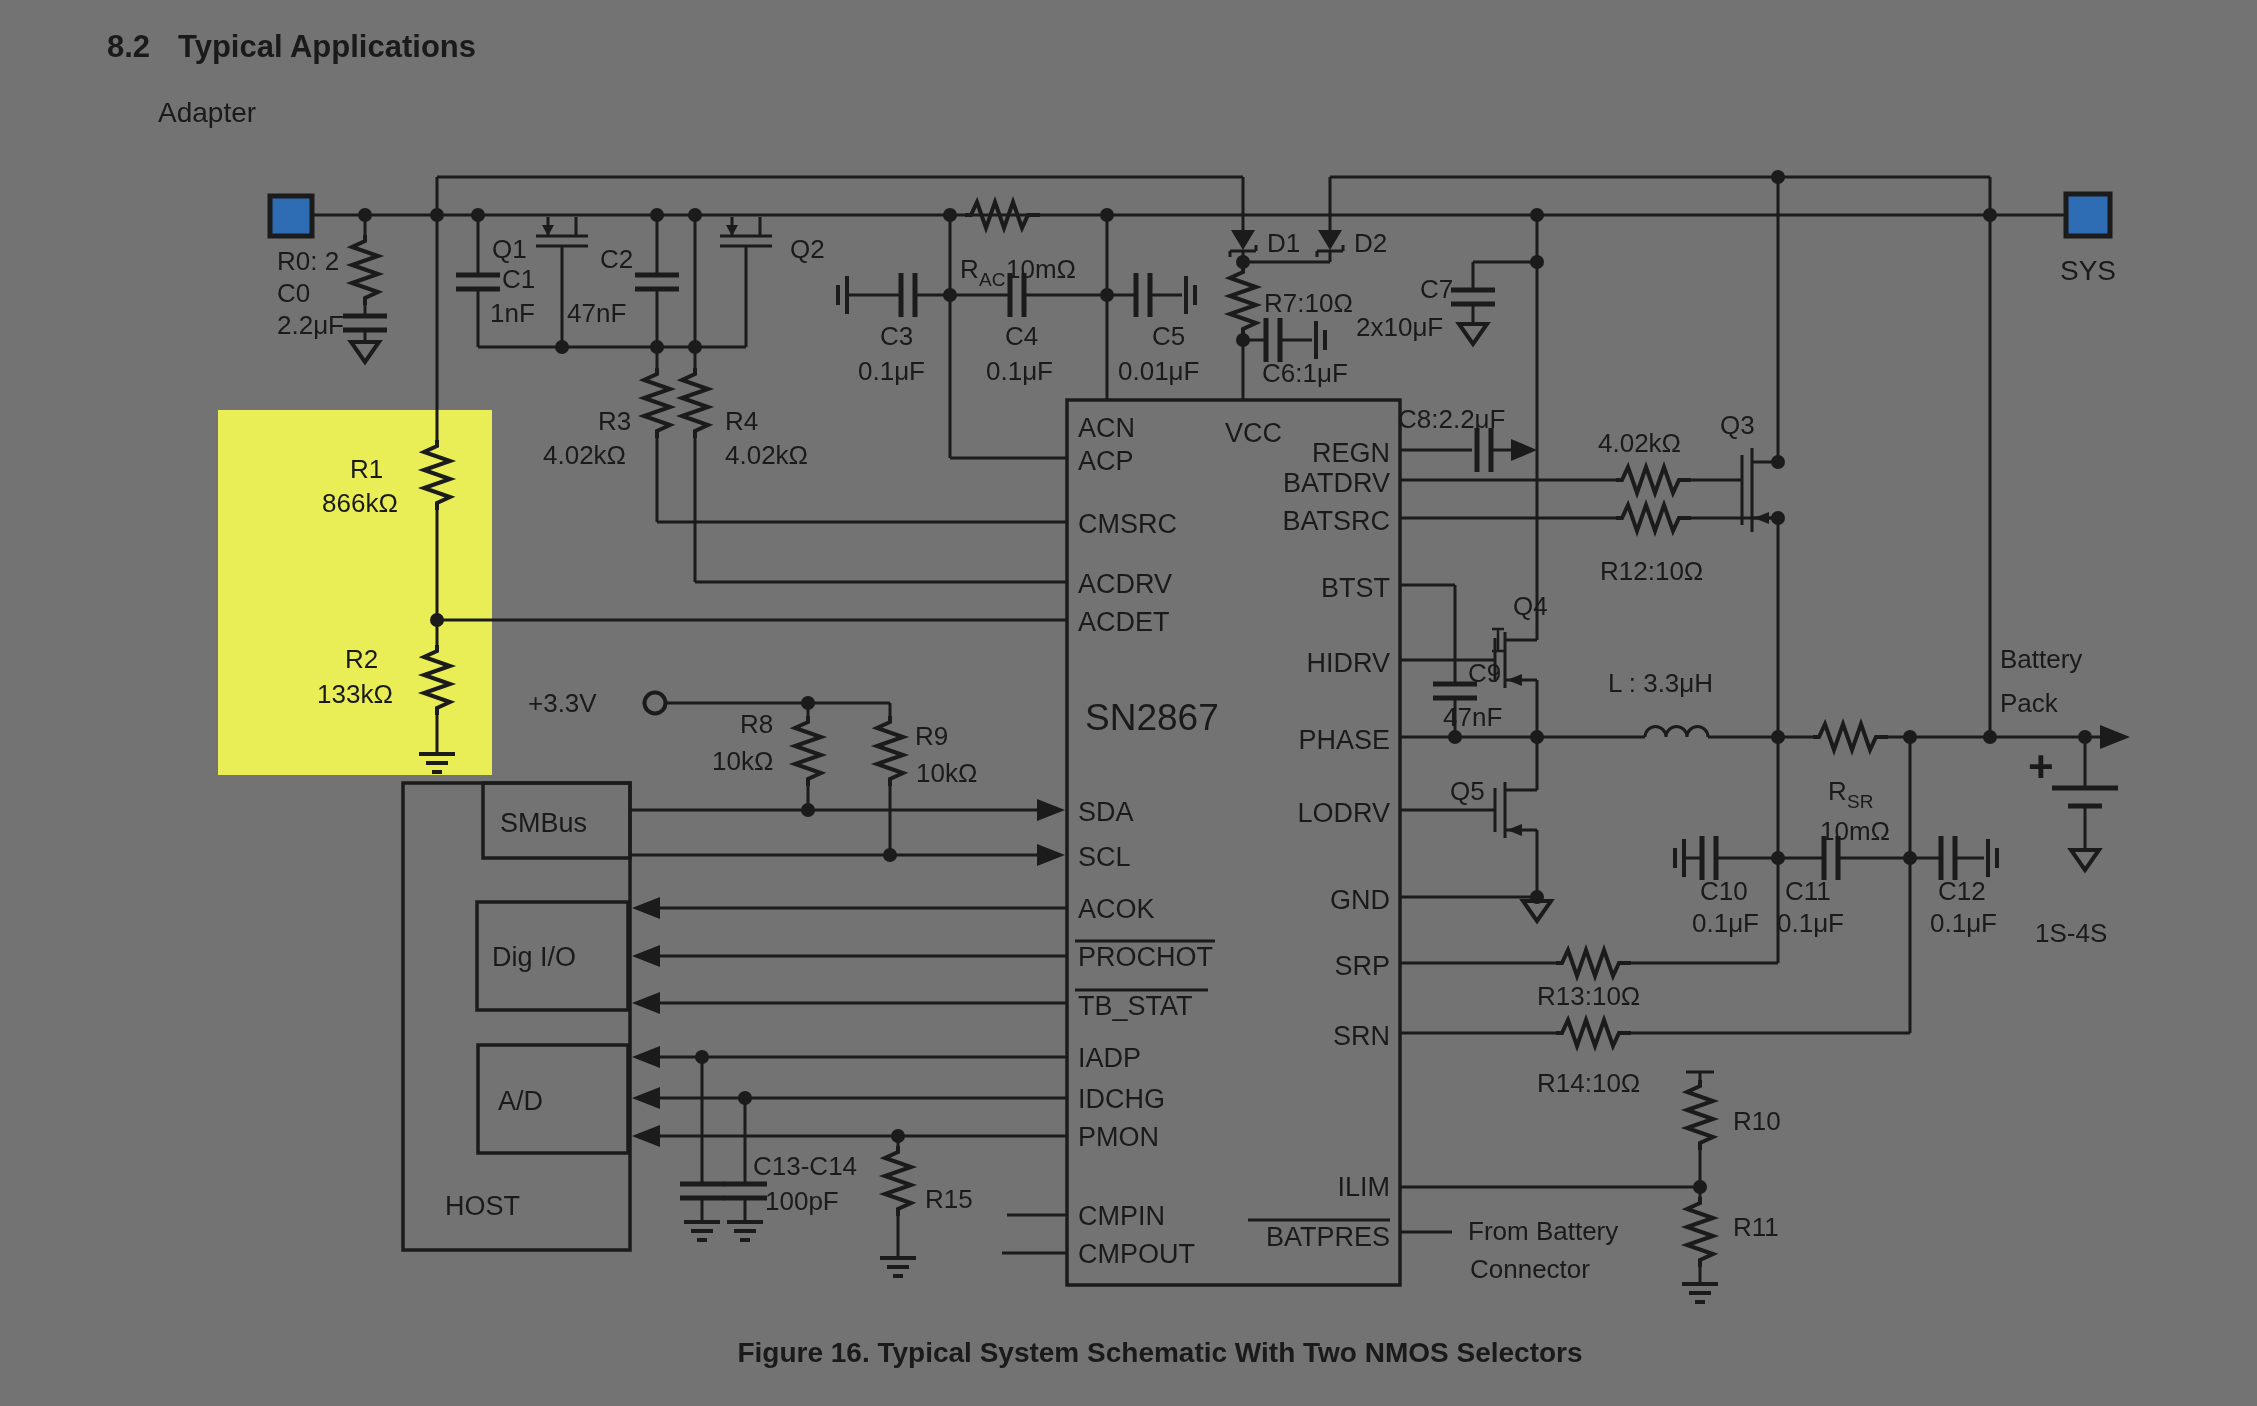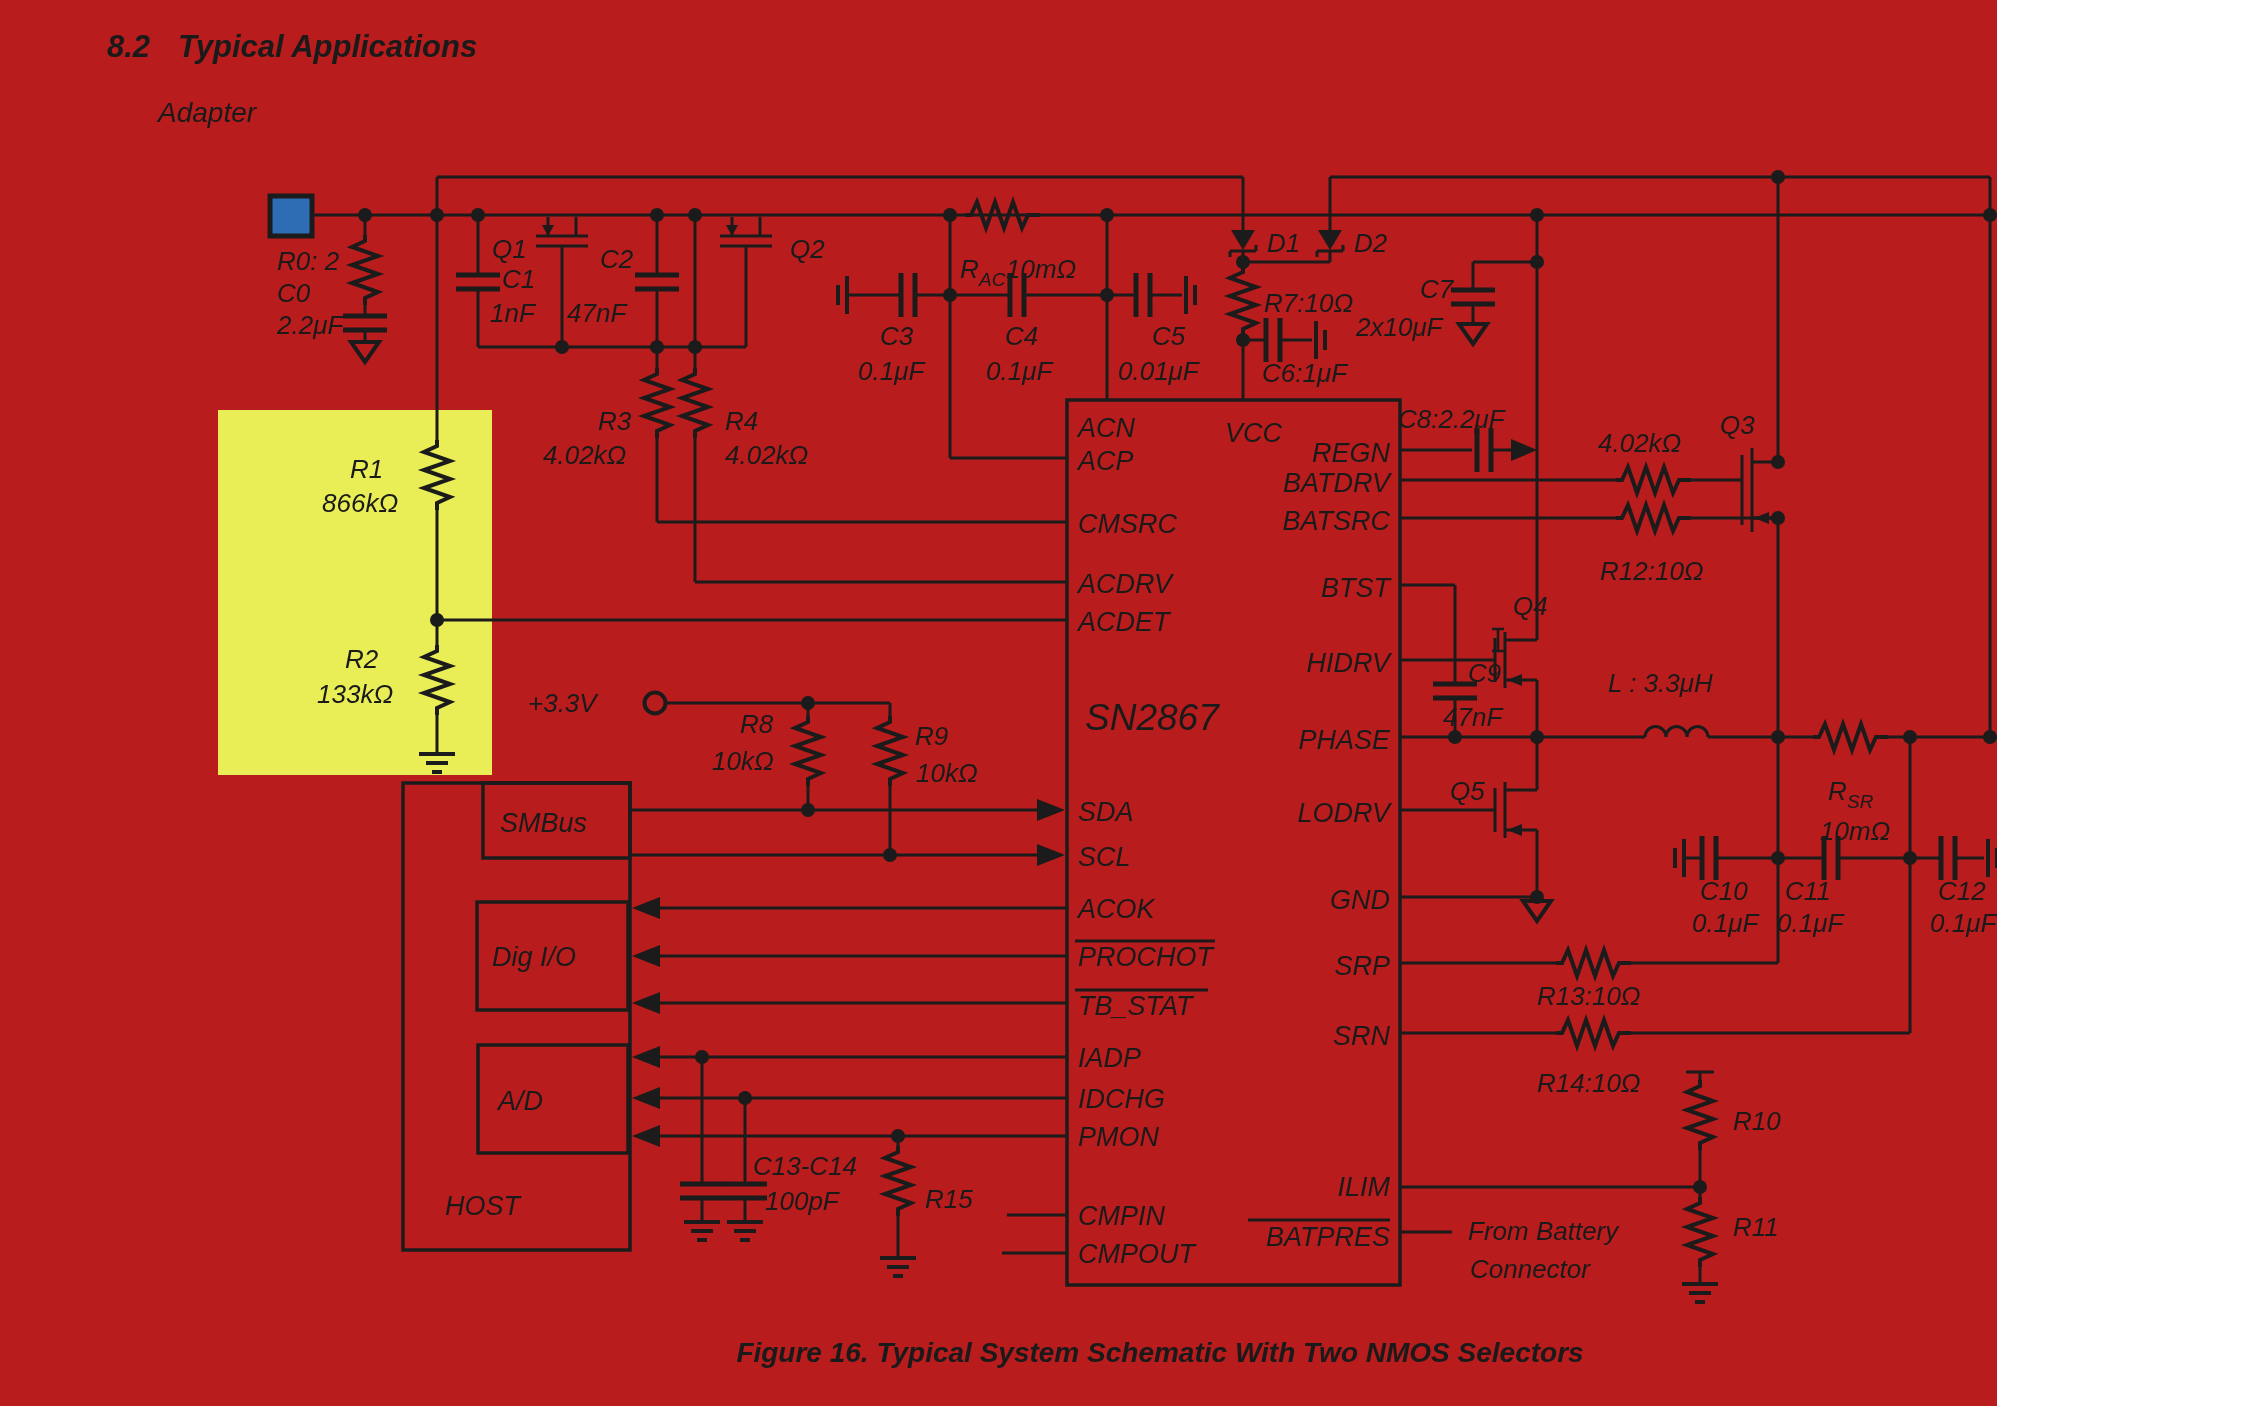--- a/index.html
+++ b/index.html
@@ -1,17 +1,17 @@
 <!DOCTYPE html>
 <html><head>
 <meta charset="utf-8">
 <style>
   html,body{margin:0;padding:0;background:#ffffff;}
-  .page{position:relative;width:1997px;height:1406px;background:#b91c1c;overflow:hidden;
-        font-family:"Liberation Sans", sans-serif;font-style:italic;}
+  .page{position:relative;width:2257px;height:1406px;background:#737373;overflow:hidden;
+        font-family:"Liberation Sans", sans-serif;}
   svg text{font-family:"Liberation Sans", sans-serif;fill:#1a1a1a;}
   .w{stroke:#1b1b1b;stroke-width:3;fill:none;}
   .w2{stroke:#1b1b1b;stroke-width:4;fill:none;}
   .plate{stroke:#1b1b1b;stroke-width:5;fill:none;}
   .box{stroke:#1b1b1b;stroke-width:3.5;fill:none;}
   .dot{fill:#1b1b1b;}
   .arr{fill:#1b1b1b;stroke:none;}
   .lbl{font-size:26px;}
   .sub{font-size:19px;}
   .pin{font-size:27px;}

